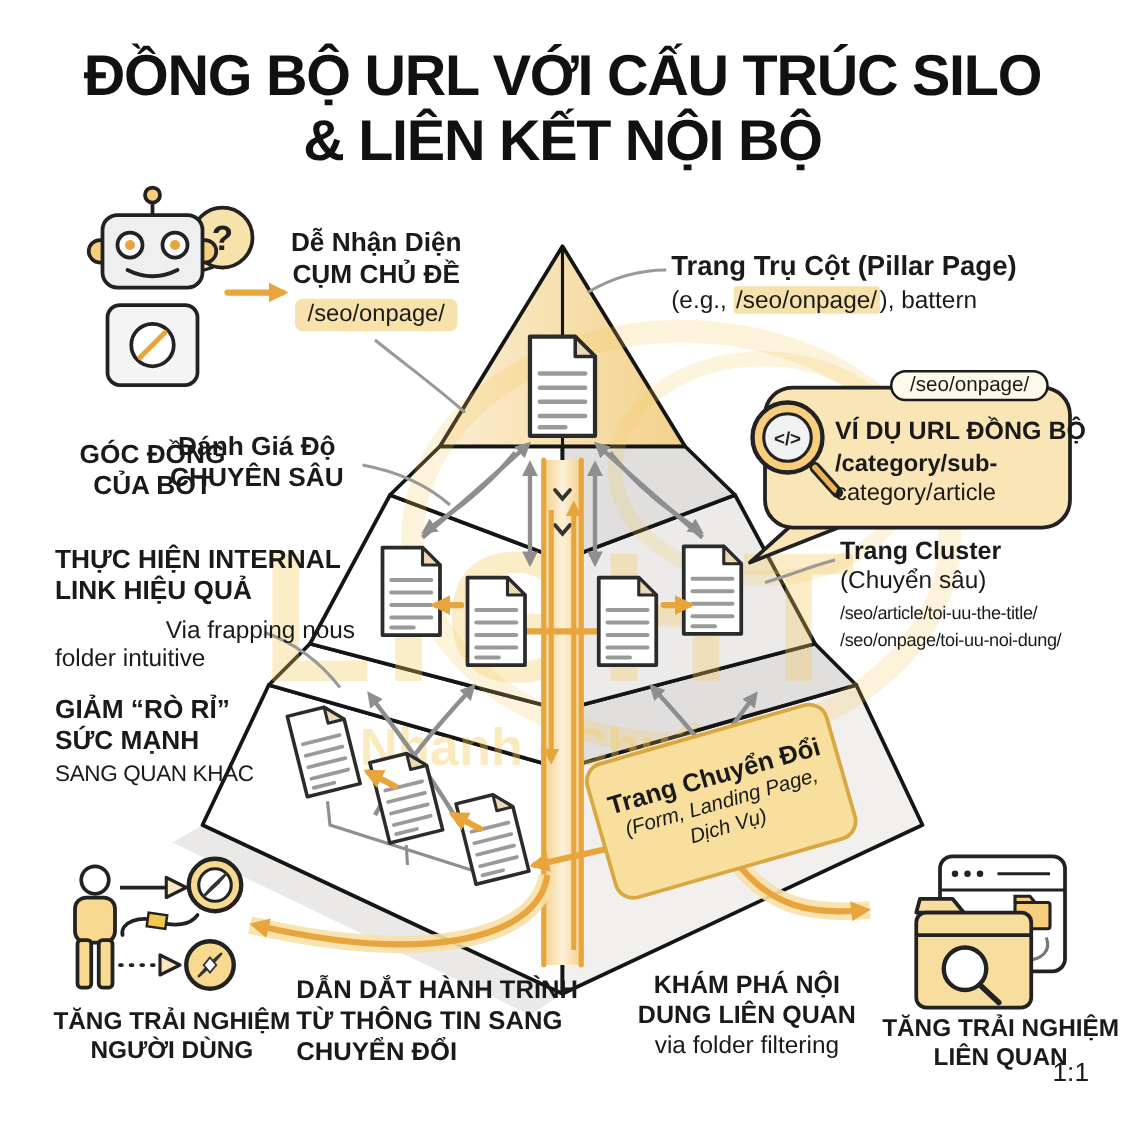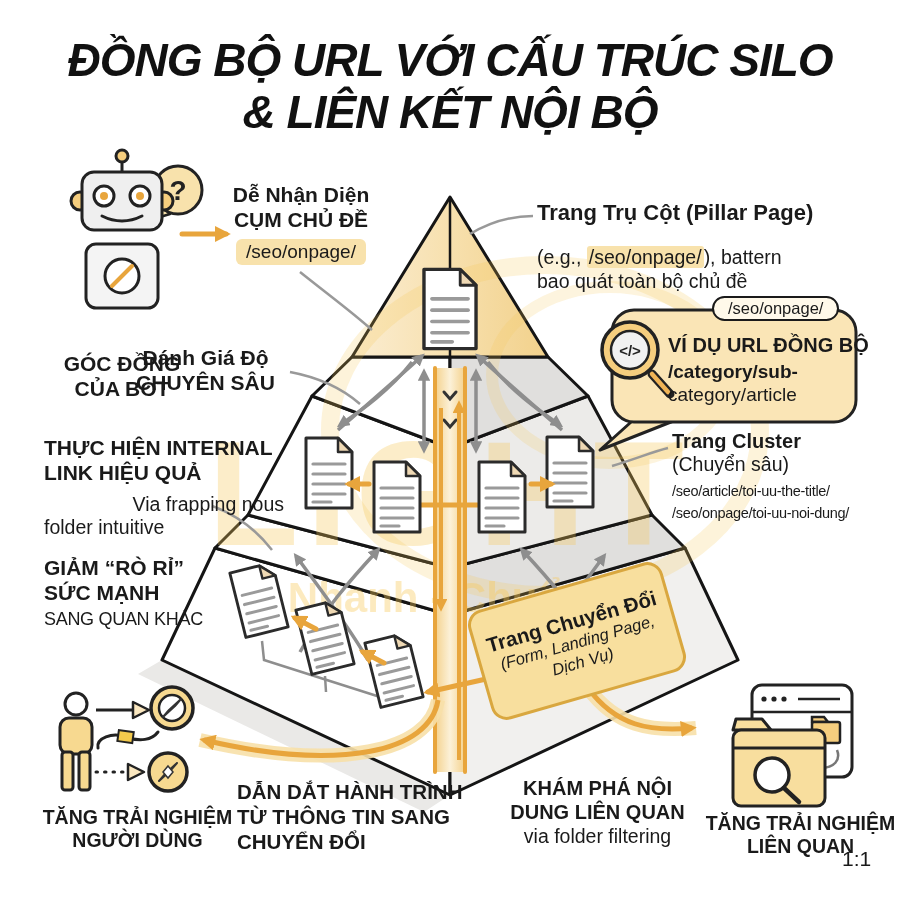--- a/index.html
+++ b/index.html
@@ -1,21 +1,21 @@
 <!DOCTYPE html>
 <html><head>
 <meta charset="utf-8">
 <style>
   html,body{margin:0;padding:0;background:#fff;}
   body{font-family:"Liberation Sans", sans-serif;color:#1a1a1a;}
   .canvas{position:relative;width:900px;height:900px;background:#fff;overflow:hidden;}
   .abs{position:absolute;}
   .c{text-align:center;}
   .b{font-weight:bold;}
-  .title{width:900px;left:0;top:34px;text-align:center;font-weight:800;font-size:46px;line-height:1.14;letter-spacing:-1px;color:#111;font-style:italic;}
+  .title{width:900px;left:0;top:34px;text-align:center;font-weight:800;font-size:46px;line-height:1.14;letter-spacing:-1px;color:#111;}
   .lbl21{font-size:21px;font-weight:bold;line-height:1.18;}
   .lbl20{font-size:20px;font-weight:bold;line-height:1.2;}
   .reg19{font-size:19.5px;line-height:1.22;}
   .pill{display:inline-block;background:#F8E2AC;border-radius:6px;padding:2px 10px;font-size:19px;margin-top:6px;}
   .hl{background:#F8E2AC;border-radius:3px;padding:0 2px;}
   .urls{font-size:14.5px;line-height:1.5;letter-spacing:-0.3px;}
   .convbox{left:476px;top:584px;width:196px;height:108px;background:#F8DF9E;border:3px solid #D9A73F;border-radius:16px;
     transform:rotate(-16deg);display:flex;flex-direction:column;align-items:center;justify-content:center;}
   .convbox .t{font-size:20.5px;font-weight:bold;}
   .convbox .s{font-size:16.5px;font-style:italic;line-height:1.2;}
@@ -227,24 +227,23 @@
 </div>
 
 <div class="abs c lbl21" style="left:215px;top:183px;width:172px;">
   <div>Dễ Nhận Diện</div>
   <div>CỤM CHỦ ĐỀ</div>
   <span class="pill" style="font-weight:normal;">/seo/onpage/</span>
 </div>
 
 <div class="abs" style="left:537px;top:200px;width:340px;">
   <div class="b" style="font-size:22px;">Trang Trụ Cột (Pillar Page)</div>
-  <div class="reg19" style="margin-top:20px;">
+  <div class="reg19" style="margin-top:3px;">
     <span>(e.g., </span><span class="hl">/seo/onpage/</span><span>), battern</span>
   </div>
-  <div class="reg19">bao quát toàn bộ chủ đề</div>
 </div>
 
 <div class="abs pill2">/seo/onpage/</div>
 <div class="abs b" style="left:668px;top:334px;font-size:20px;">VÍ DỤ URL ĐỒNG BỘ</div>
 <div class="abs" style="left:668px;top:361px;font-size:19px;font-weight:bold;">/category/sub-</div>
 <div class="abs" style="left:668px;top:384px;font-size:19px;">category/article</div>
 
 <div class="abs c lbl21" style="left:118px;top:346px;width:175px;">
   <div>Đánh Giá Độ</div>
   <div>CHUYÊN SÂU</div>

